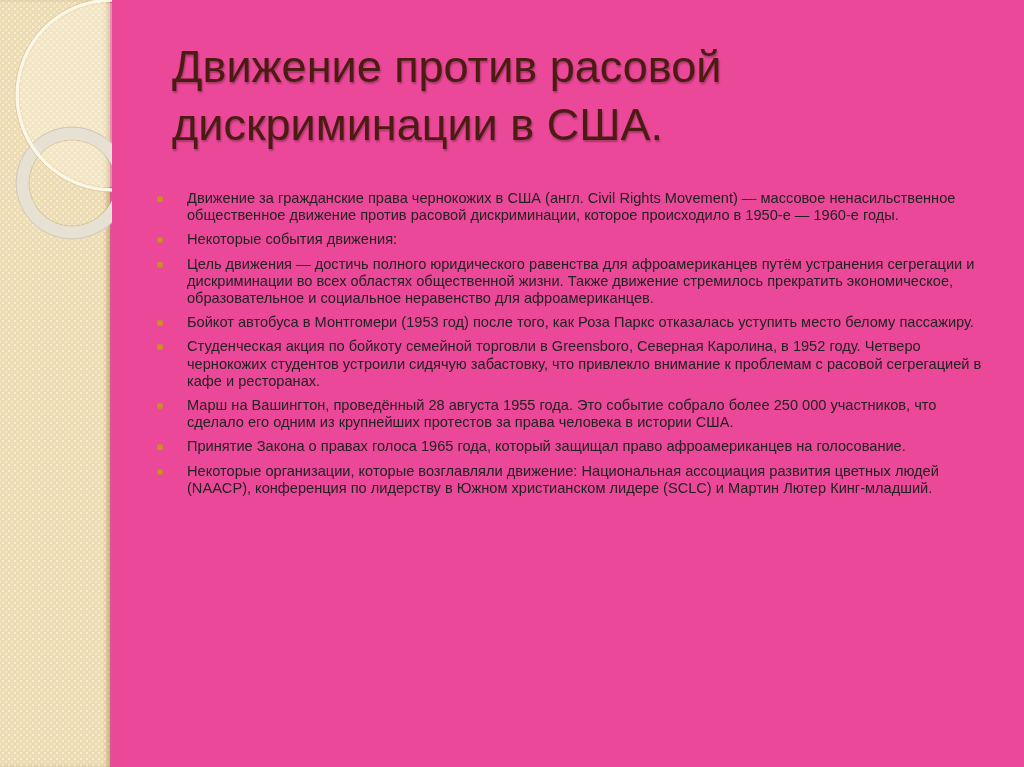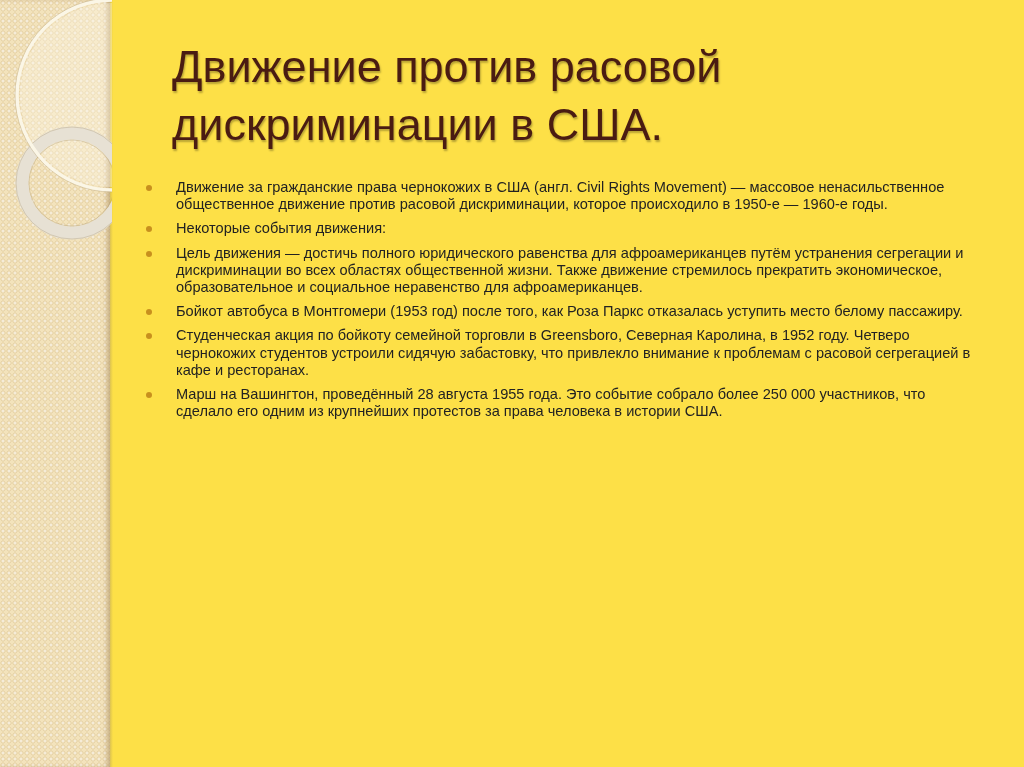--- a/index.html
+++ b/index.html
@@ -1,21 +1,21 @@
 <!DOCTYPE html>
 <html><head>
 <meta charset="utf-8">
 <style>
   html, body { margin: 0; padding: 0; }
   body {
     width: 1024px; height: 767px; overflow: hidden; position: relative;
     background: #ffffff;
     font-family: "Liberation Sans", "DejaVu Sans", sans-serif;
   }
-  .slide { position: absolute; inset: 0; background: #fde047; padding-left: 22px; }
+  .slide { position: absolute; inset: 0; background: #ec4899; padding-left: 22px; }
   .side-band {
     position: absolute; left: 0; top: 0; width: 110px; height: 767px;
     background-color: #f3e3bc;
     background-image:
       radial-gradient(circle at 3px 3px, rgba(255,255,255,0.55) 1.2px, transparent 1.8px),
       radial-gradient(circle at 3px 3px, rgba(200,170,110,0.25) 2.4px, transparent 2.9px);
     background-size: 6px 6px, 6px 6px;
     box-shadow: inset -4px 0 4px -1px rgba(150,120,70,0.45);
   }
   .side-edge {
@@ -24,21 +24,21 @@
   }
   .deco-svg { position: absolute; left: 0; top: 0; width: 160px; height: 260px; overflow: visible; }
   .title {
     position: absolute; left: 172px; top: 38px; width: 760px;
     color: #4a1c12; font-size: 45px; line-height: 58px; font-weight: normal;
     text-shadow: 1px 2px 2px rgba(0,0,0,0.28);
     margin: 0;
   }
   .bullets {
     position: absolute; left: 140px; top: 178px; width: 840px;
-    list-style: none; margin: 1px; padding: 0;
+    list-style: none; margin: 12px; padding: 0;
   }
   .bullet-item {
     position: relative; padding-left: 35px; margin: 0 0 7px 0;
     color: #222222; font-size: 14.6px; line-height: 17.2px;
   }
   .bullet-dot {
     position: absolute; left: 5px; top: 6px; width: 6px; height: 6px;
     border-radius: 50%; background: #c8901e;
   }
 </style>
@@ -91,14 +91,22 @@
       <span>Бойкот автобуса в Монтгомери (1953 год) после того, как Роза Паркс отказалась уступить место белому пассажиру.</span>
     </li>
     <li class="bullet-item">
       <span class="bullet-dot"></span>
       <span>Студенческая акция по бойкоту семейной торговли в Greensboro, Северная Каролина, в 1952 году. Четверо чернокожих студентов устроили сидячую забастовку, что привлекло внимание к проблемам с расовой сегрегацией в кафе и ресторанах.</span>
     </li>
     <li class="bullet-item">
       <span class="bullet-dot"></span>
       <span>Марш на Вашингтон, проведённый 28 августа 1955 года. Это событие собрало более 250 000 участников, что сделало его одним из крупнейших протестов за права человека в истории США.</span>
     </li>
+    <li class="bullet-item">
+      <span class="bullet-dot"></span>
+      <span>Принятие Закона о правах голоса 1965 года, который защищал право афроамериканцев на голосование.</span>
+    </li>
+    <li class="bullet-item">
+      <span class="bullet-dot"></span>
+      <span>Некоторые организации, которые возглавляли движение: Национальная ассоциация развития цветных людей (NAACP), конференция по лидерству в Южном христианском лидере (SCLC) и Мартин Лютер Кинг-младший.</span>
+    </li>
   </ul>
 </div>
 
 </body></html>

